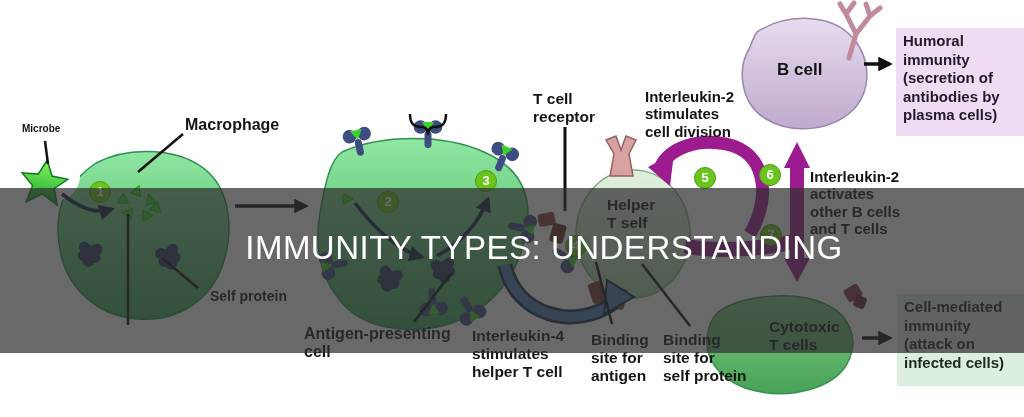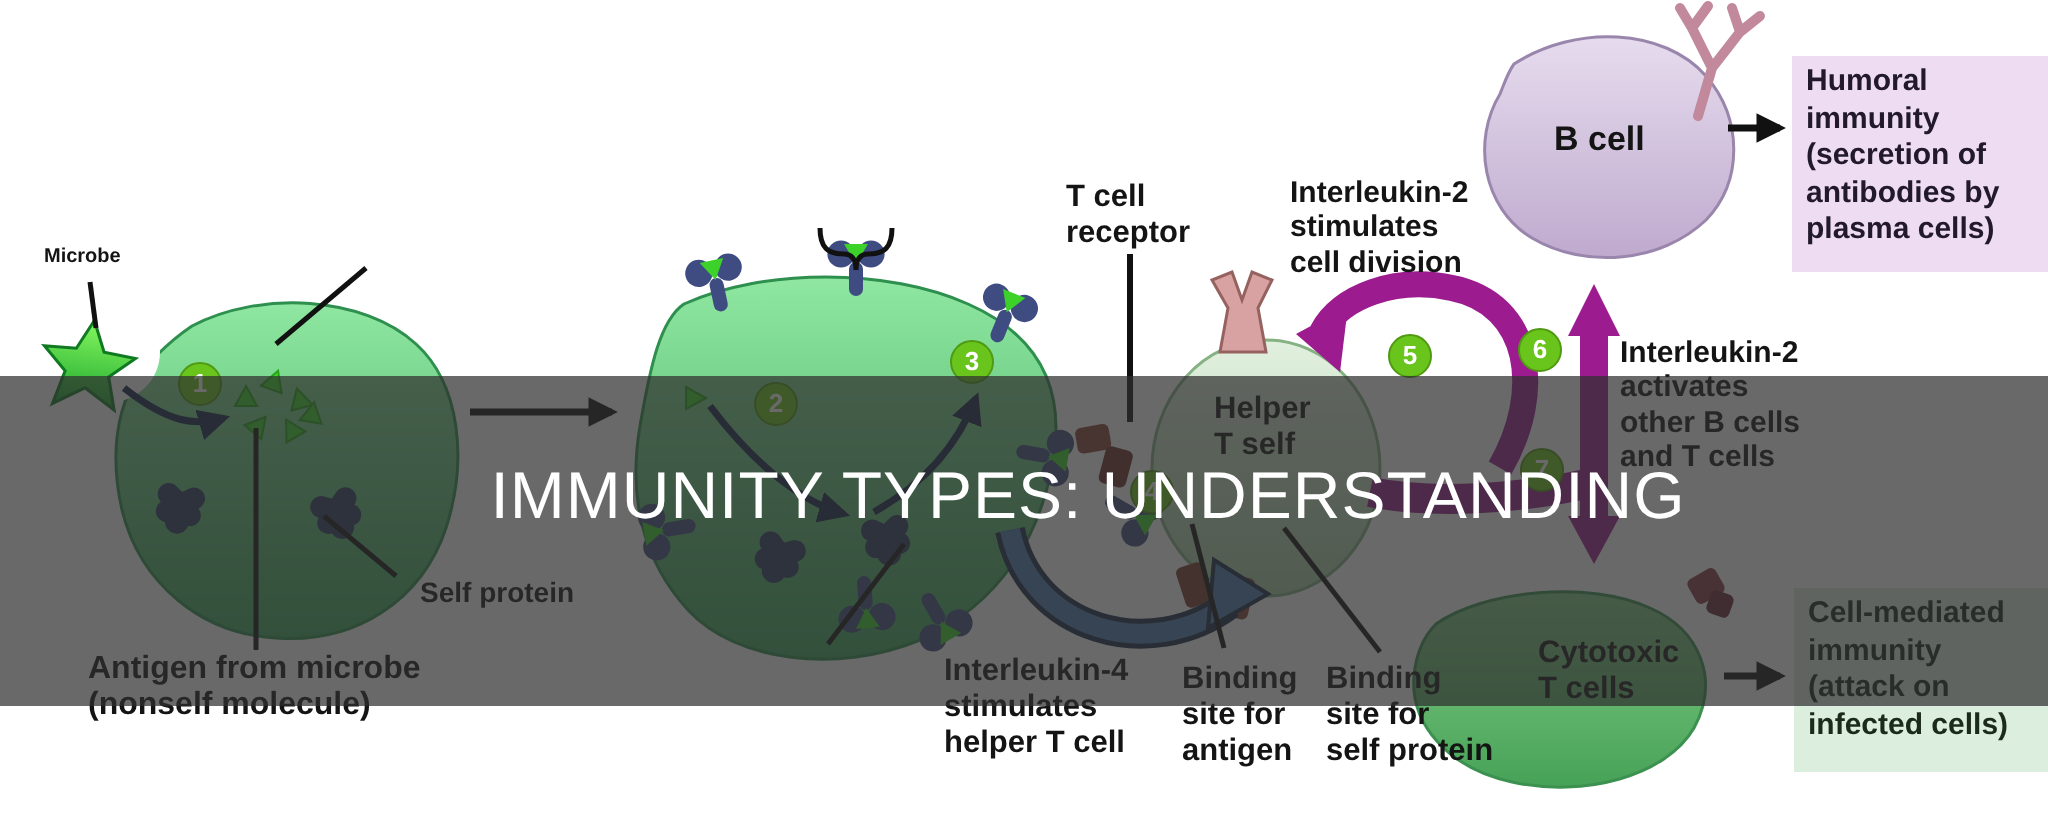--- a/index.html
+++ b/index.html
@@ -156,35 +156,36 @@
       <path d="M 162,258 L 198,288"></path>
       <path d="M 565,127 L 565,211" stroke-width="3"></path>
       <path d="M 414,322 L 452,272"></path>
       <path d="M 612,324 L 596,262"></path>
       <path d="M 690,326 L 642,264"></path>
       <path d="M 410,114 C 410,124 414,127 422,127 C 426,127 428,130 428,135 C 428,130 430,127 434,127 C 442,127 446,124 446,114"></path>
     </g>
   </svg>
 
   <div class="lbl" style="left:22px;top:123px;font-size:10px">Microbe</div>
+  <div class="lbl" style="left:185px;top:116px;font-size:16px">Macrophage</div>
   <div class="lbl" style="left:533px;top:90px;font-size:15.5px">T cell
 receptor</div>
   <div class="lbl" style="left:645px;top:88px;font-size:15px">Interleukin-2
 stimulates
 cell division</div>
   <div class="lbl" style="left:777px;top:60px;font-size:17px">B cell</div>
   <div class="lbl" style="left:810px;top:168px;font-size:15px">Interleukin-2
 activates
 other B cells
 and T cells</div>
   <div class="lbl" style="left:607px;top:196px;font-size:15.5px">Helper
 T self</div>
   <div class="lbl" style="left:210px;top:288px;font-size:14px">Self protein</div>
-  <div class="lbl" style="left:44px;top:326px;font-size:16px">Antigen from microbe
-(nonself molecule)</div>
+  <div class="lbl" style="left:304px;top:325px;font-size:16px">Antigen-presenting
+cell</div>
   <div class="lbl" style="left:472px;top:327px;font-size:15.5px">Interleukin-4
 stimulates
 helper T cell</div>
   <div class="lbl" style="left:591px;top:331px;font-size:15.5px">Binding
 site for
 antigen</div>
   <div class="lbl" style="left:663px;top:331px;font-size:15.5px">Binding
 site for
 self protein</div>
   <div class="lbl" style="left:769px;top:318px;font-size:15.5px">Cytotoxic

